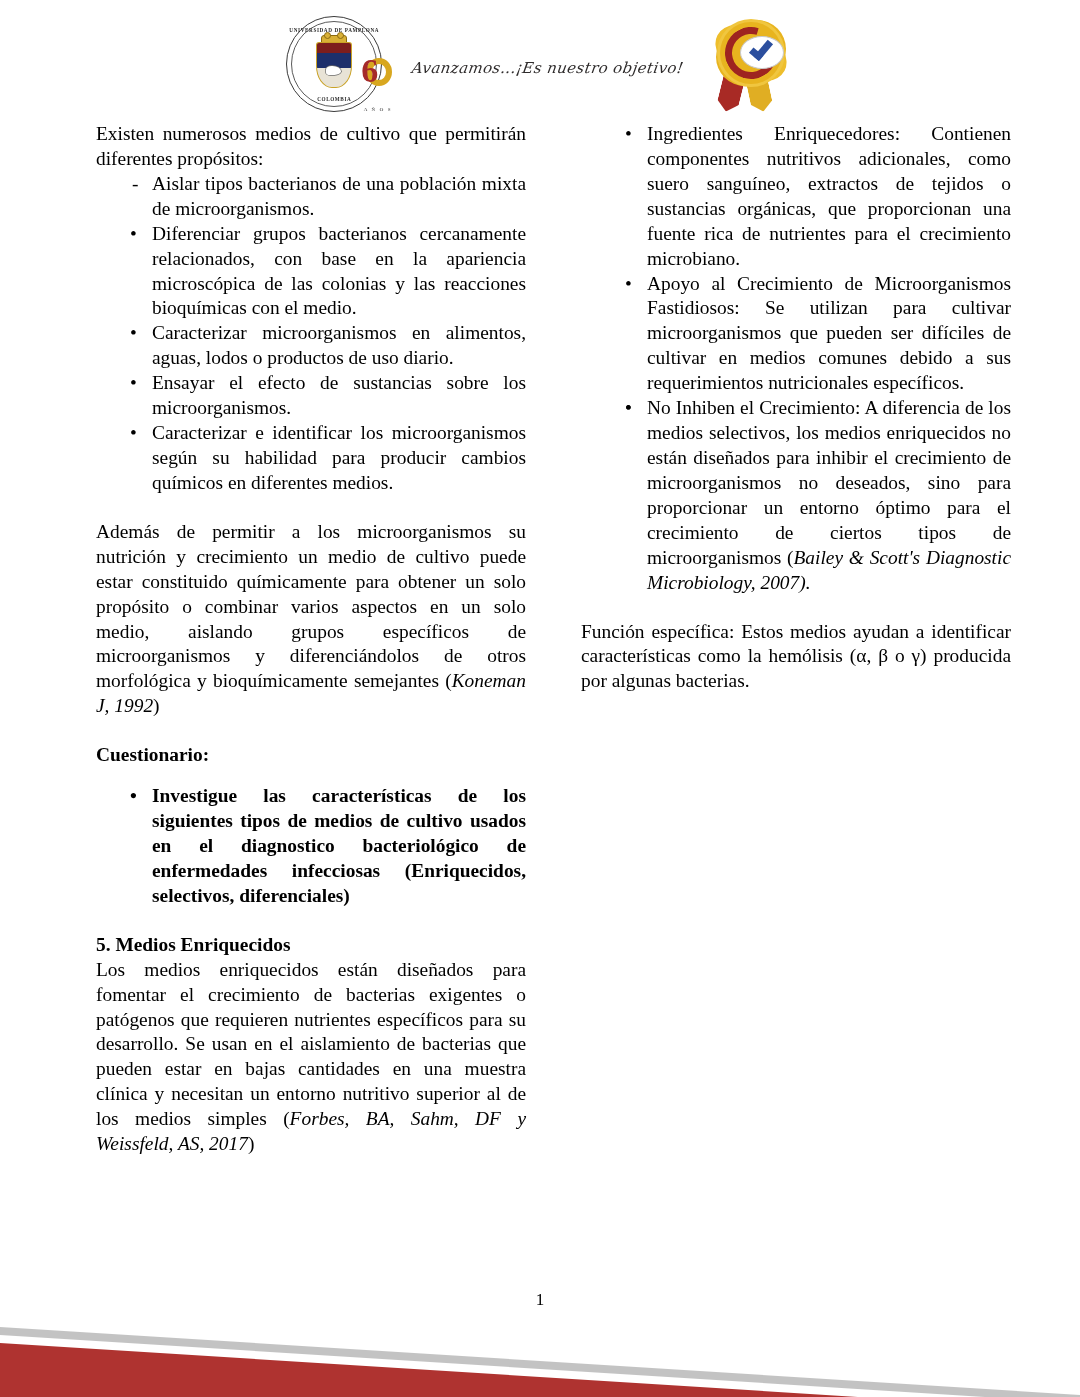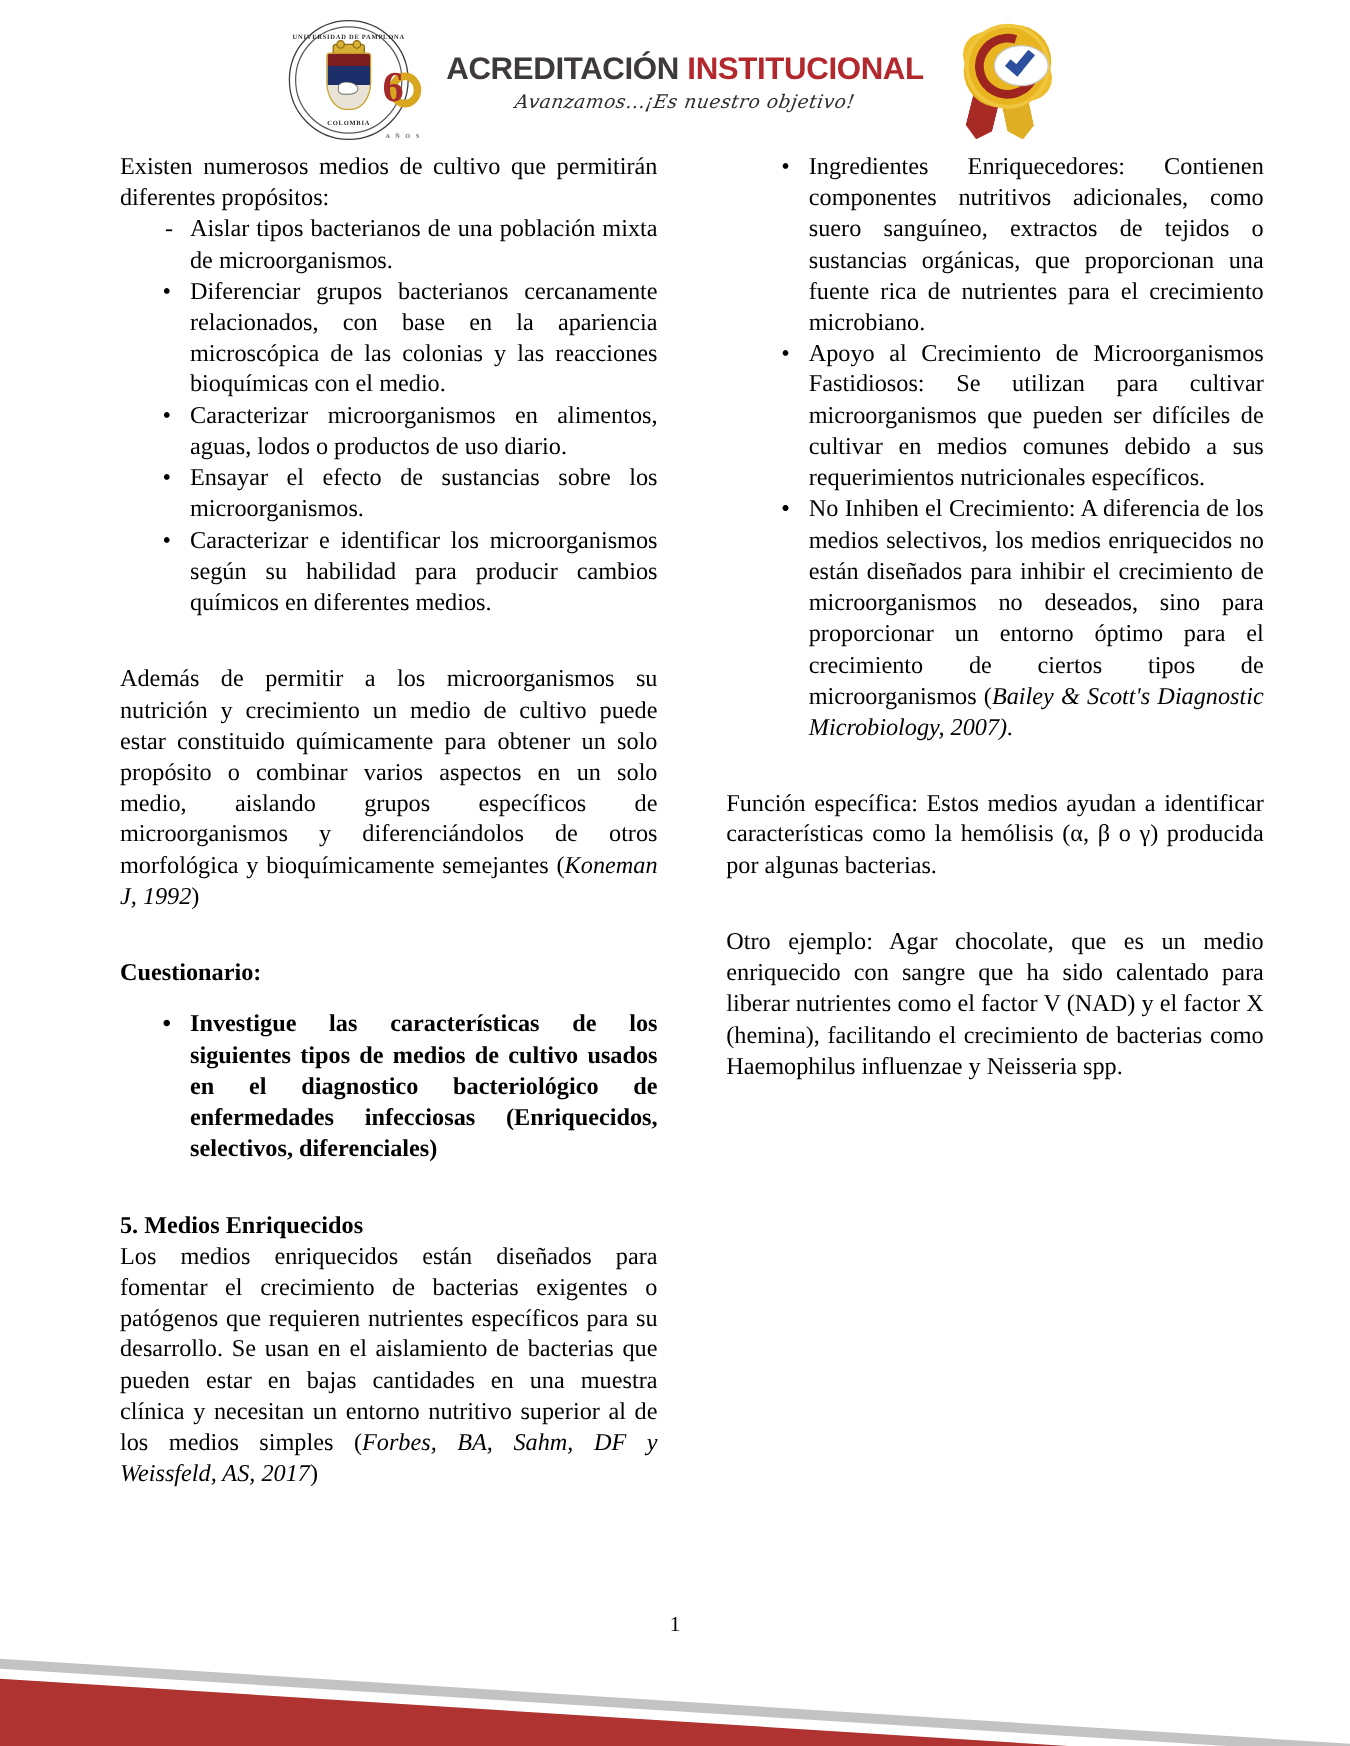--- a/index.html
+++ b/index.html
@@ -227,21 +227,21 @@
     flex: 0 0 430px;
   }
   p, ul { margin: 0; }
   .para {
     font-size: 19.4px;
     line-height: 1.285;
     text-align: justify;
     text-justify: inter-word;
     margin-bottom: 0;
   }
-  .para.gap { margin-top: 36px; }
+  .para.gap { margin-top: 24px; }
   .bold { font-weight: bold; }
   .ital { font-style: italic; }
 
   .list {
     list-style: none;
     padding: 0;
     margin: 0;
   }
   .list li {
     position: relative;
@@ -312,24 +312,20 @@
     <div class="seal-text-bot">COLOMBIA</div>
     <div class="crown"></div>
     <div class="shield"></div>
     <div class="horse"></div>
     <div class="anniv-0"></div>
     <div class="anniv-6">6</div>
     <div class="anniv-anos">A Ñ O S</div>
   </div>
 
   <div class="accred">
-    <div class="accred-line1">
-      <span class="accred-word1">ACREDITACIÓN</span>
-      <span class="accred-word2">INSTITUCIONAL</span>
-    </div>
     <div class="accred-tagline">Avanzamos...¡Es nuestro objetivo!</div>
   </div>
 
   <div class="badge-wrap">
     <div class="ribbon-red"></div>
     <div class="ribbon-gold"></div>
     <div class="badge-rosette"></div>
     <div class="badge-c"></div>
     <div class="badge-oval"></div>
     <div class="badge-check"></div>
@@ -399,21 +395,20 @@
       </li>
       <li>
         <span class="marker">•</span>
         <span>No Inhiben el Crecimiento: A diferencia de los medios selectivos, los medios enriquecidos no están diseñados para inhibir el crecimiento de microorganismos no deseados, sino para proporcionar un entorno óptimo para el crecimiento de ciertos tipos de microorganismos (</span><span class="ital">Bailey &amp; Scott's Diagnostic Microbiology, 2007</span><span class="ital">).</span>
       </li>
     </ul>
 
 
     <p class="para gap">Función específica: Estos medios ayudan a identificar características como la hemólisis (α, β o γ) producida por algunas bacterias.</p>
 
-    <p class="para gap">Otro ejemplo: Agar chocolate, que es un medio enriquecido con sangre que ha sido calentado para liberar nutrientes como el factor V (NAD) y el factor X (hemina), facilitando el crecimiento de bacterias como Haemophilus influenzae y Neisseria spp.</p>
 
   </div>
 
 </div>
 
 <div class="page-num">1</div>
 
 <div class="footer-band">
   <svg width="1080" height="120" viewBox="0 0 1080 120" xmlns="http://www.w3.org/2000/svg">
     <polygon points="0,50 1080,118 1080,126 0,58" fill="#b9b9b9" opacity="0.85"></polygon>

